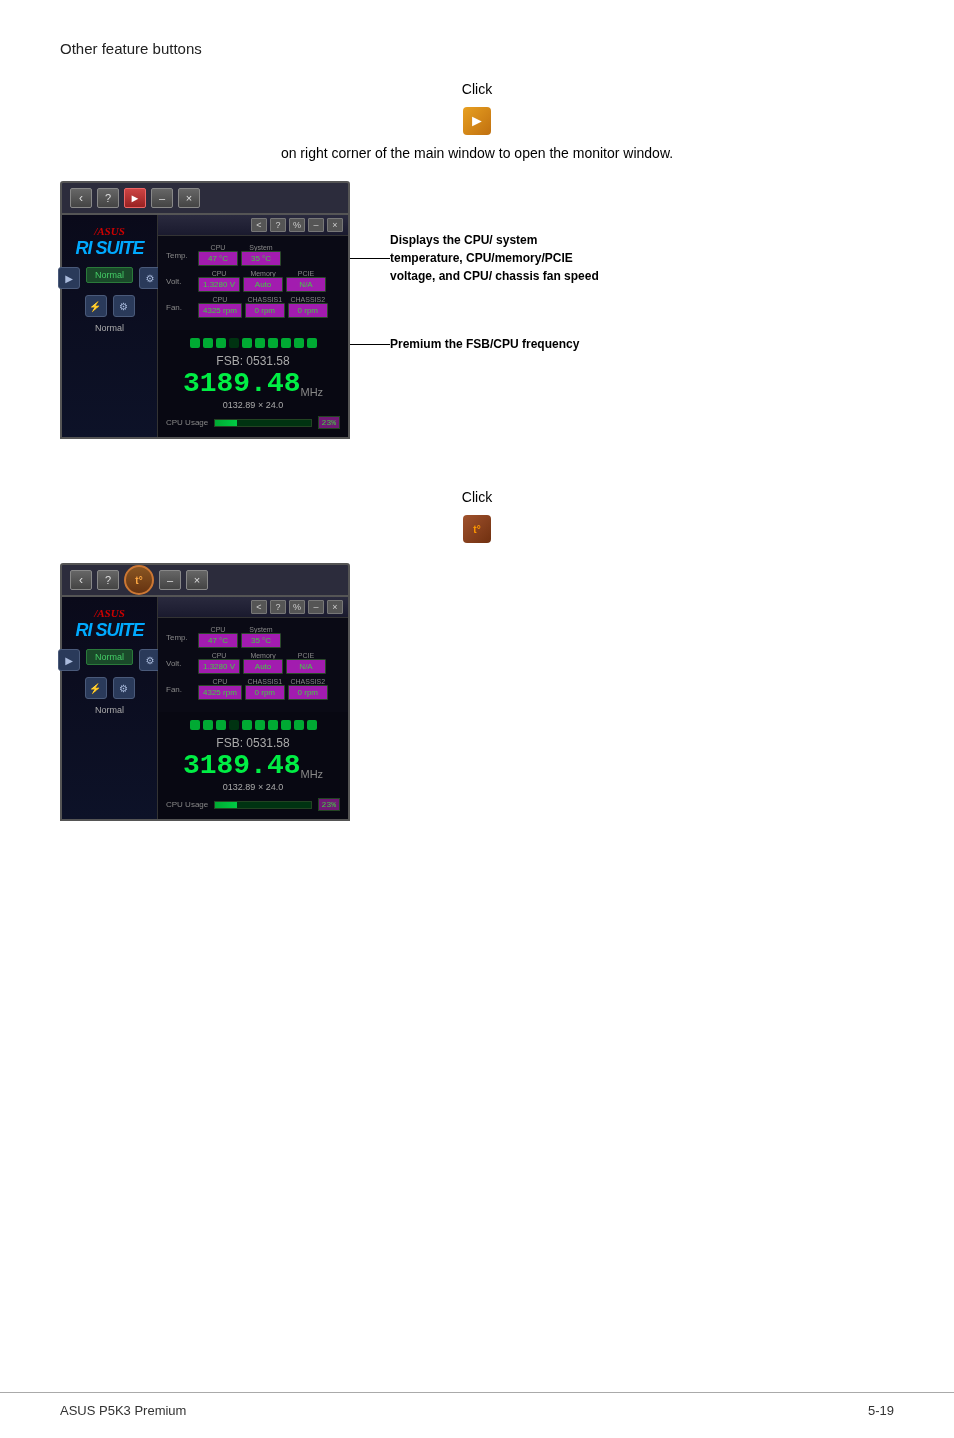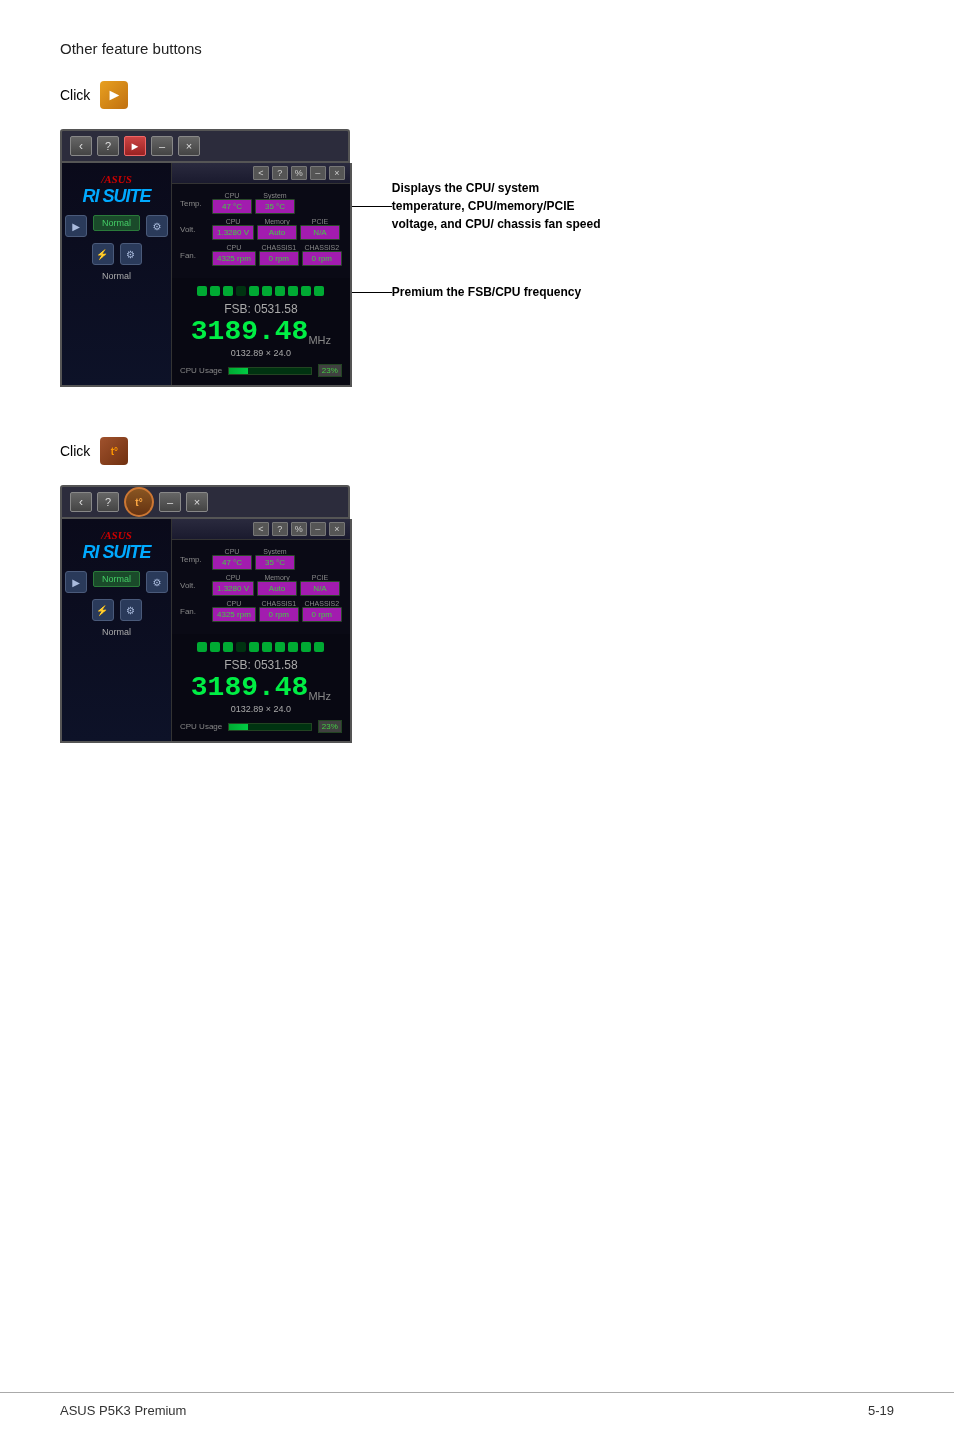--- a/index.html
+++ b/index.html
@@ -23,20 +23,21 @@
       margin-bottom: 24px;
       color: #222;
     }
 
     .instruction-row {
       display: flex;
       align-items: center;
       gap: 10px;
       margin-bottom: 20px;
       font-size: 14px;
+      flex-direction: column;
     }
 
     .icon-btn {
       width: 28px;
       height: 28px;
       background: linear-gradient(135deg, #e8a020, #c07010);
       border-radius: 4px;
       display: flex;
       align-items: center;
       justify-content: center;
@@ -70,21 +71,21 @@
       border-radius: 1px;
       display: flex;
       align-items: center;
       justify-content: center;
       font-size: 9px;
       color: #ccc;
       cursor: pointer;
     }
 
     .left-panel {
-      width: 110px;
+      width: 96px;
       background: linear-gradient(to bottom, #0a0a1a, #0d1228);
       display: flex;
       flex-direction: column;
       align-items: center;
       padding: 10px 6px;
       border-right: 1px solid #333;
     }
 
     .asus-logo {
       color: #cc0000;
@@ -267,23 +268,24 @@
       position: absolute;
       left: 0;
       top: 0;
       height: 100%;
       background: linear-gradient(to right, #00aa33, #00cc44);
     }
 
     .usage-pct {
       color: #44cc44;
       font-size: 8px;
-      background: #404040;
+      background: #701a75;
       border: 1px solid #224422;
       padding: 1px 3px;
+      font-family: Liberation Mono, monospace;
     }
 
     .footer {
       position: absolute;
       bottom: 20px;
       left: 0;
       right: 0;
       display: flex;
       justify-content: space-between;
       padding: 0 60px;
@@ -320,20 +322,21 @@
 </head>
 <body>
 
 <div class="page-content">
 
   <div class="section-title">Other feature buttons</div>
 
   <div class="instruction-row">
     <span>Click</span>
     <div class="icon-btn">►</div>
+    <span>on right corner of the main window to open the monitor window.</span>
   </div>
 
   <div class="screenshot-with-callouts" style="position:relative; margin-bottom: 50px;">
 
     <div style="display:flex; flex-direction:column;">
 
       <div style="display:flex; align-items:center; background:#2c2c3c; border:2px solid #555; border-radius:3px 3px 0 0; padding:5px 8px; gap:5px; width:290px;">
         <div style="width:22px;height:20px;background:linear-gradient(to bottom,#666,#444);border:1px solid #888;border-radius:2px;display:flex;align-items:center;justify-content:center;font-size:12px;color:#ddd;">‹</div>
         <div style="width:22px;height:20px;background:linear-gradient(to bottom,#666,#444);border:1px solid #888;border-radius:2px;display:flex;align-items:center;justify-content:center;font-size:11px;color:#ddd;">?</div>
         <div style="width:22px;height:20px;background:linear-gradient(to bottom,#c44,#922);border:1px solid #e66;border-radius:2px;display:flex;align-items:center;justify-content:center;font-size:11px;color:white;font-weight:bold;">►</div>

